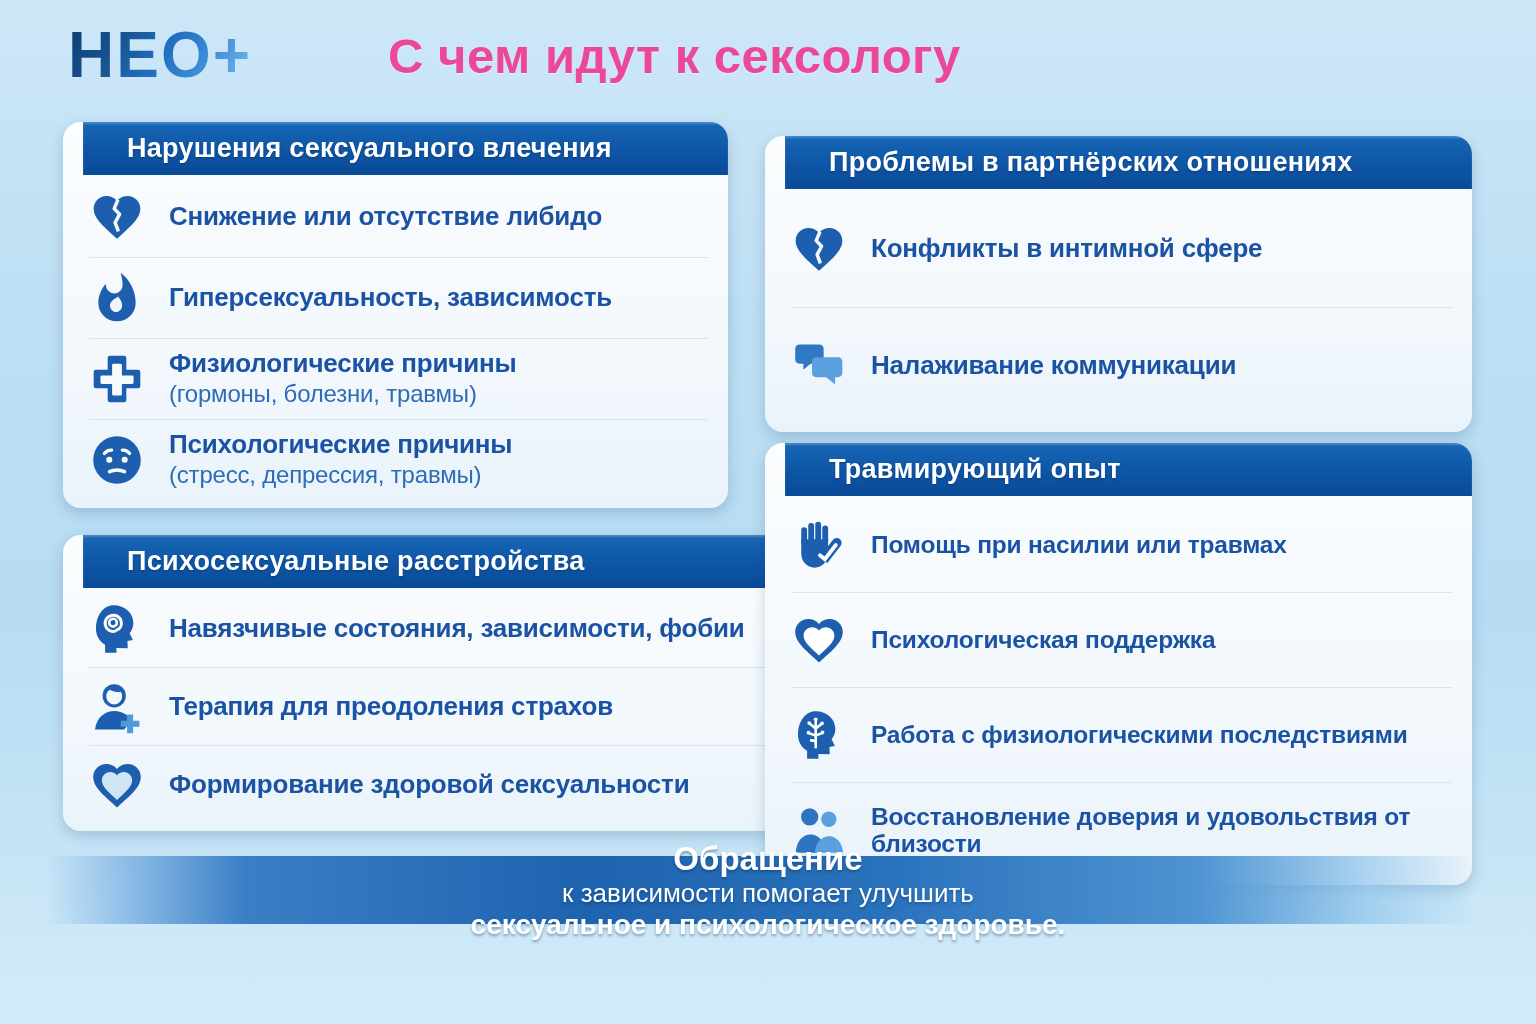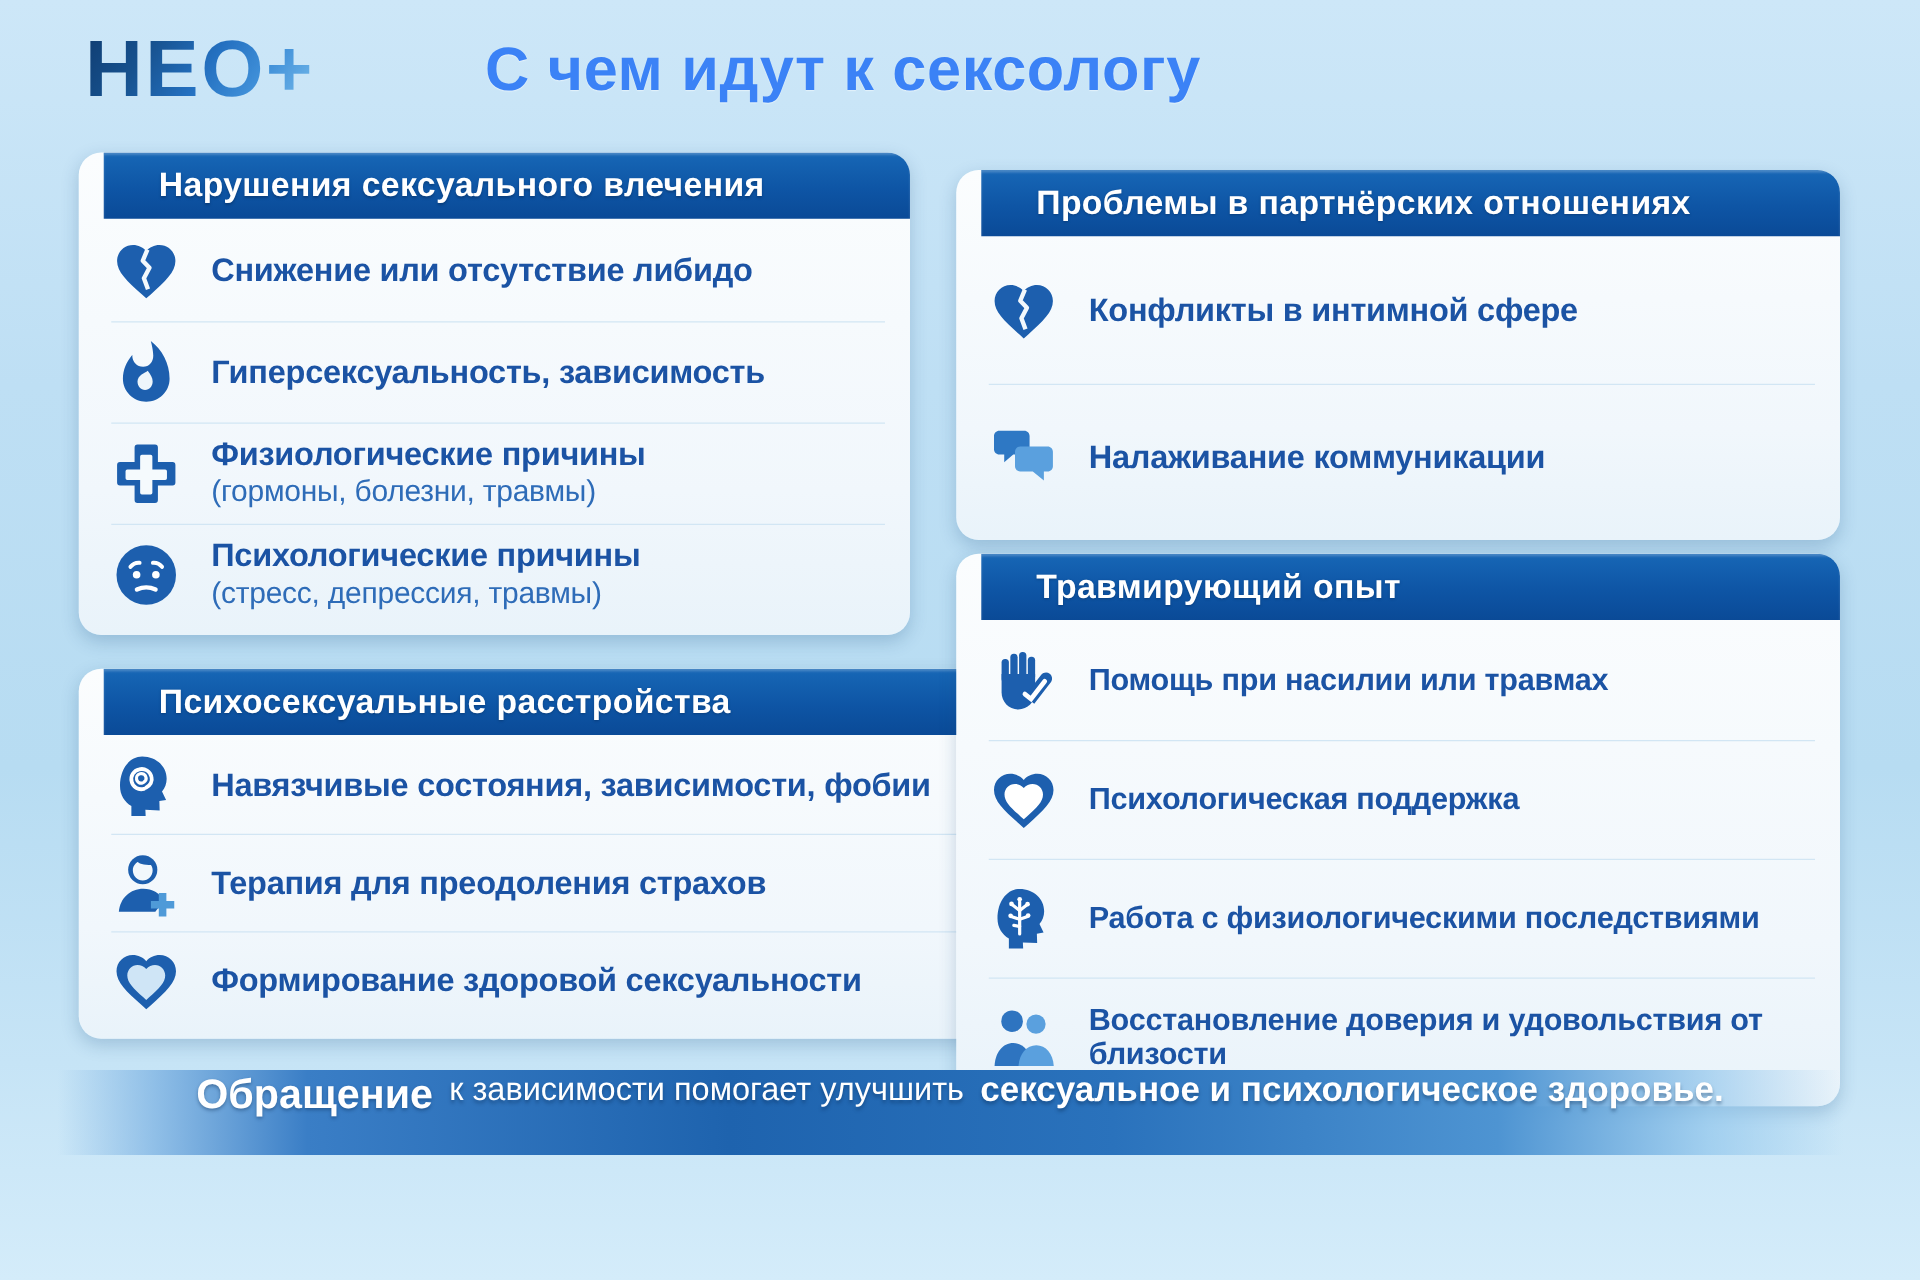--- a/index.html
+++ b/index.html
@@ -12,21 +12,21 @@
 
   
   .logo{
     position:absolute;left:68px;top:18px;
     font-size:64px;font-weight:900;letter-spacing:2px;
     background:linear-gradient(125deg,#0e3a6e 0%,#17528f 28%,#2470c0 52%,#3f8fd8 72%,#7fc2ee 100%);
     -webkit-background-clip:text;background-clip:text;color:transparent;text-align:center;
   }
   .page-title{
     position:absolute;left:388px;top:28px;
-    font-size:49px;font-weight:800;color:#3b82f6;
+    font-size:49px;font-weight:800;color:#ec4899;
     text-shadow:0 1px 1px rgba(255,255,255,.5);
     letter-spacing:.5px;
   }
 
   
   .card{
     position:absolute;border-radius:18px;overflow:hidden;
     background:linear-gradient(180deg,#fbfdfe 0%,#f1f7fc 70%,#e9f3fa 100%);
     box-shadow:0 5px 14px rgba(25,75,125,.22);
     display:flex;flex-direction:column;
@@ -53,30 +53,31 @@
   #card-sexual-desire{left:63px;top:122px;width:665px;height:386px;}
   #card-partner-problems{left:765px;top:136px;width:707px;height:296px;}
   #card-psychosexual{left:63px;top:535px;width:770px;height:296px;}
   #card-trauma{left:765px;top:443px;width:707px;height:442px;}
   #card-trauma .title{font-size:24.5px;}
   #card-partner-problems .title{font-size:26px;}
 
   
   .footer-banner{
     position:absolute;left:0;right:0;top:856px;height:68px;
-    display:flex;justify-content:center;gap:13px;
+    display:flex;align-items:center;justify-content:center;
     background:linear-gradient(90deg,
       rgba(185,220,242,0) 3%,
       rgba(120,175,225,.7) 8%,
       #3a7ec6 16%,
       #1e63ae 38%,
       #2a72bc 58%,
       #4e94d2 78%,
       rgba(140,195,235,.65) 89%,
       rgba(185,220,242,0) 96%);
+    flex-direction:column;
   }
   .footer-banner span{color:#ffffff;text-shadow:0 2px 3px rgba(8,40,80,.4);white-space:nowrap;}
   .f-lead{font-size:33px;font-weight:800;}
   .f-mid{font-size:26px;font-weight:500;}
   .f-emph{font-size:28px;font-weight:700;}
 </style>
 </head>
 <body>
 
 <div class="stage">

